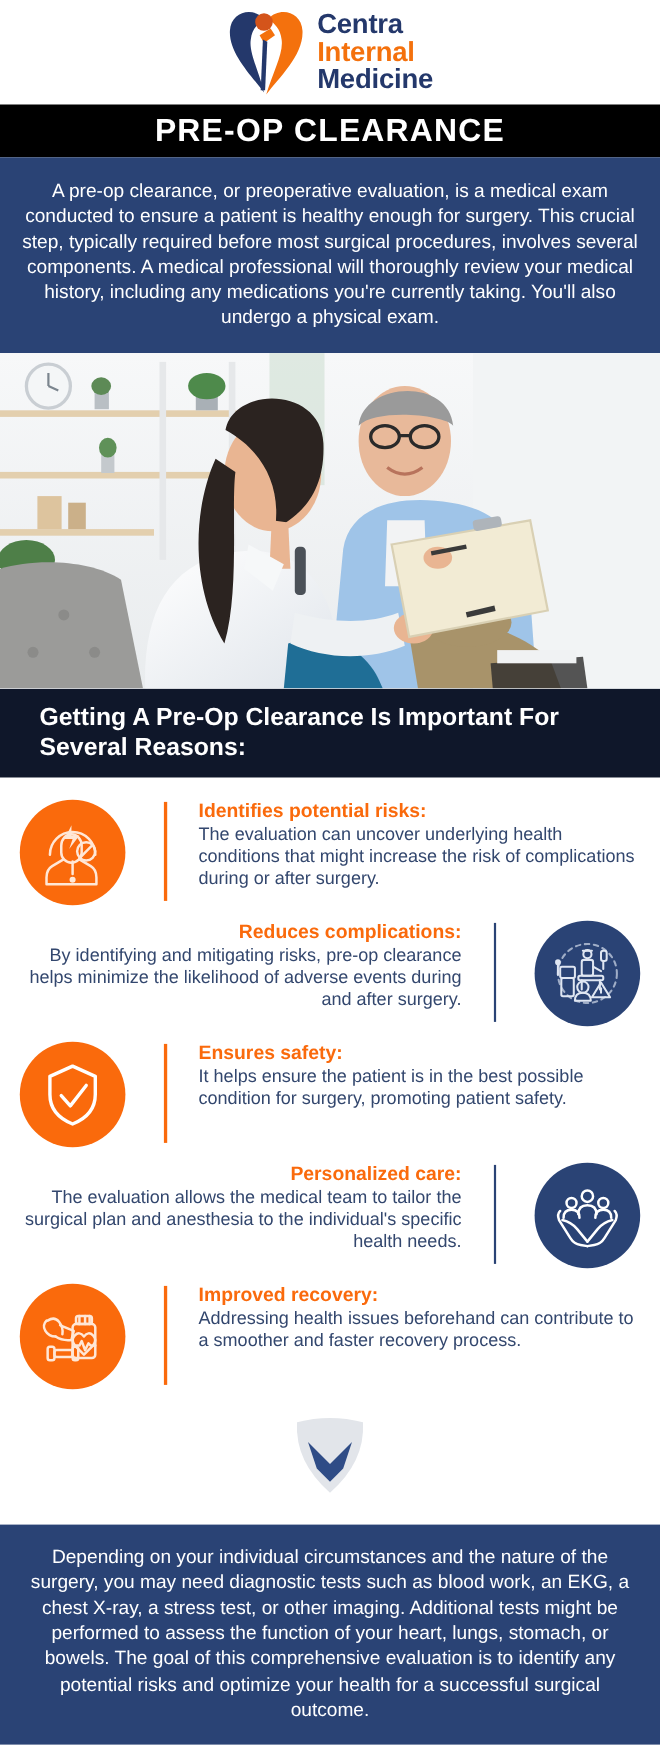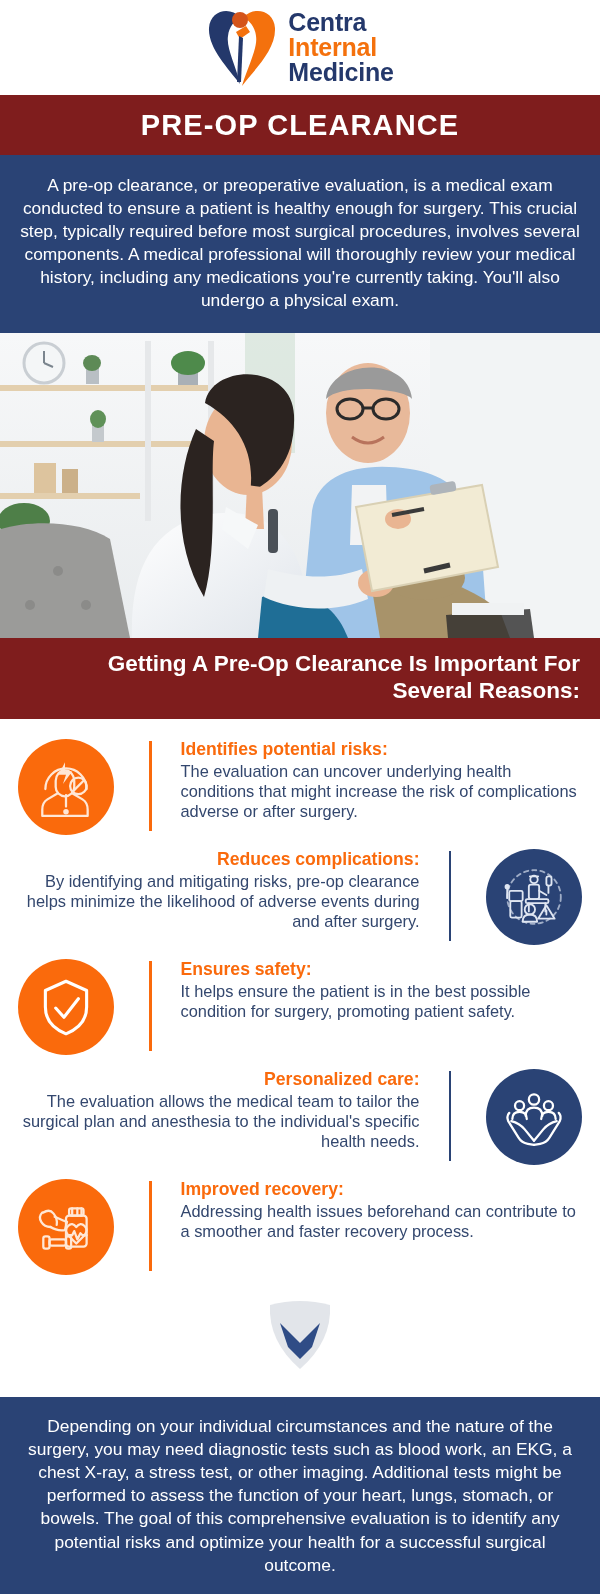--- a/index.html
+++ b/index.html
@@ -29,22 +29,22 @@
     font-size: 25px;
     font-weight: bold;
     letter-spacing: -0.2px;
   }
   .lw-1 { color: #24386b; }
   .lw-2 { color: #f4710d; }
   .lw-3 { color: #24386b; }
 
   
   .title-bar {
-    background: #7f1d1d;
-    height: 60px;
+    background: #000000;
+    height: 48px;
     display: flex;
     align-items: center;
     justify-content: center;
   }
   .title-bar h1 {
     color: #ffffff;
     font-size: 29px;
     font-weight: bold;
     letter-spacing: 1.1px;
   }
@@ -69,23 +69,23 @@
   .photo {
     height: 305px;
     position: relative;
     overflow: hidden;
     background: #eef1f3;
   }
   .photo svg { display: block; width: 600px; height: 305px; }
 
   
   .section-head {
-    background: #7f1d1d;
-    padding: 12px 20px 14px 24px;
-    text-align: right;
+    background: #0f172a;
+    padding: 12px 20px 14px 36px;
+    text-align: left;
   }
   .section-head h2 {
     color: #ffffff;
     font-size: 22.5px;
     font-weight: bold;
     line-height: 1.22;
   }
 
   
   .reasons { padding: 12px 0 0 0; background: #ffffff; }
@@ -276,21 +276,21 @@
         <circle cx="44" cy="31" r="8"></circle>
         <line x1="39" y1="36" x2="49" y2="26"></line>
         <path d="M24 38 L14 44 Q9 47 9 54 v6 h44 v-6 q0 -7 -5 -10 l-10 -6"></path>
         <line x1="32" y1="40" x2="32" y2="51"></line>
         <circle cx="32" cy="56" r="1.6" fill="#ffe7d6"></circle>
       </svg>
     </div>
     <div class="rdivider orange"></div>
     <div class="rtext">
       <h3>Identifies potential risks:</h3>
-      <p>The evaluation can uncover underlying health conditions that might increase the risk of complications adverse or after surgery.</p>
+      <p>The evaluation can uncover underlying health conditions that might increase the risk of complications during or after surgery.</p>
     </div>
   </div>
 
   <div class="reason right-icon">
     <div class="rtext">
       <h3>Reduces complications:</h3>
       <p>By identifying and mitigating risks, pre-op clearance helps minimize the likelihood of adverse events during and after surgery.</p>
     </div>
     <div class="rdivider navy"></div>
     <div class="ricon navy">

